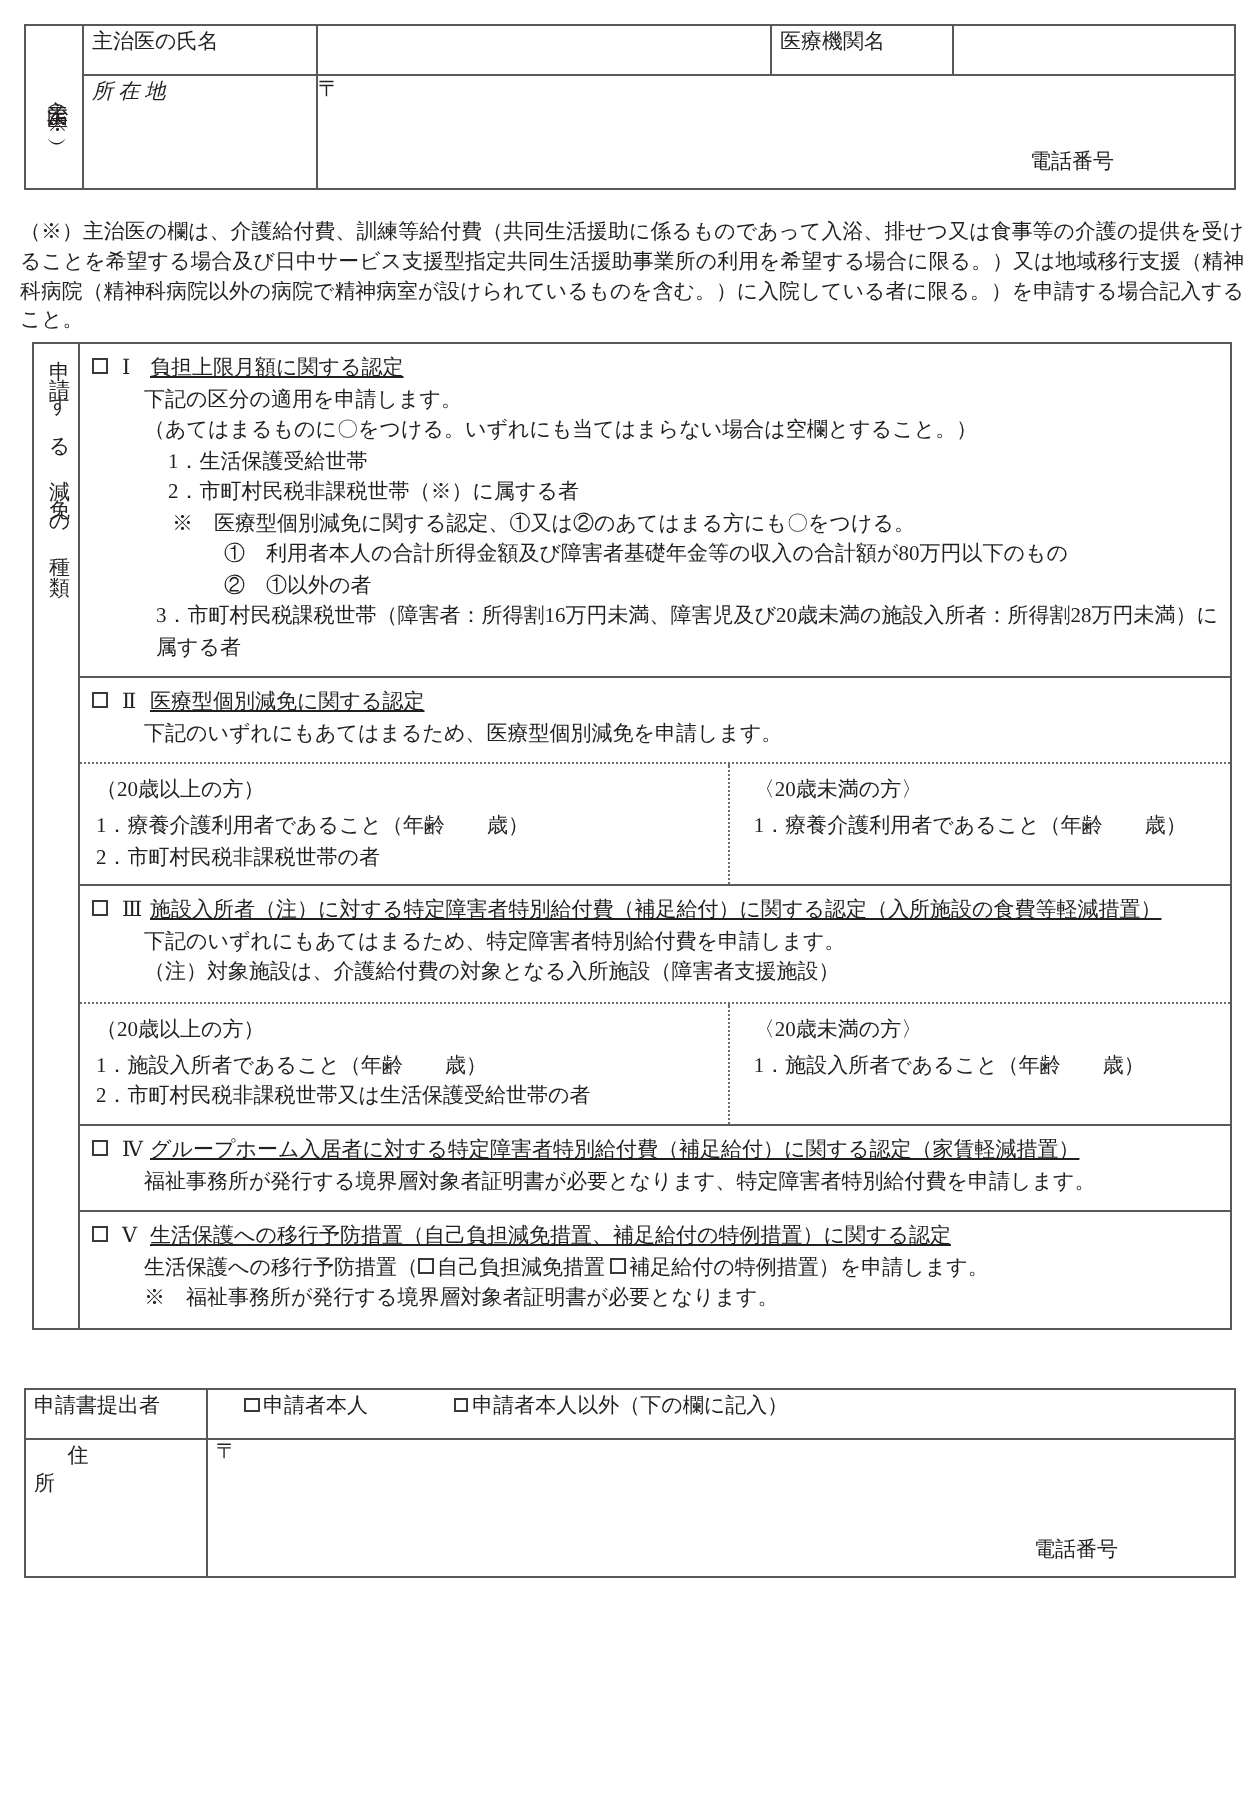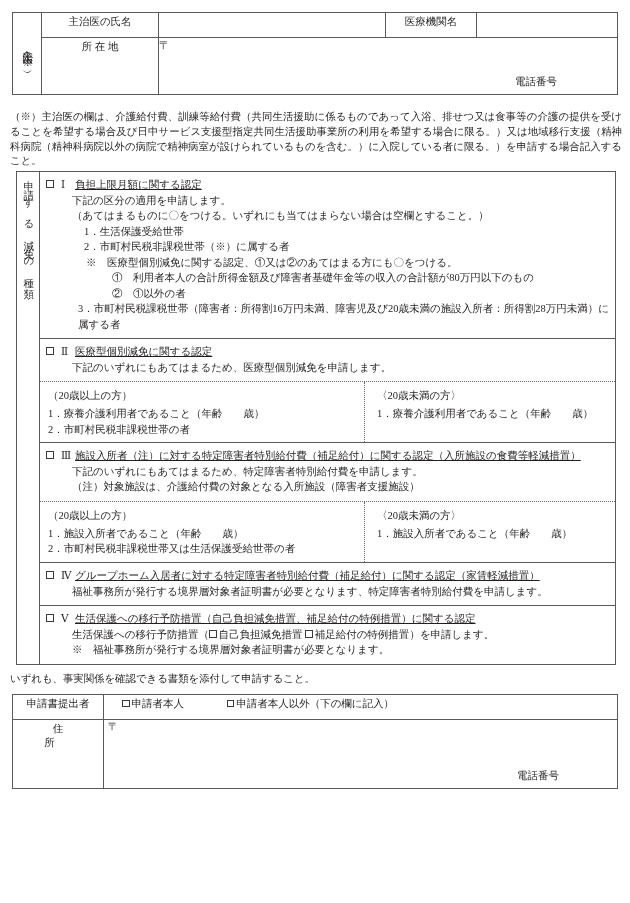--- a/index.html
+++ b/index.html
@@ -30,21 +30,21 @@
   table.form {
     border-collapse: collapse;
     table-layout: fixed;
   }
   table.form td {
     border: 1px solid #595959;
     padding: 2px 4px;
     vertical-align: top;
     font-size: 10.5px;
   }
-  td.ctr { text-align: center; vertical-align: middle; margin-top: 20px; }
+  td.ctr { text-align: left; vertical-align: middle; margin-top: 20px; }
   td.mid { vertical-align: middle; }
 
   
   .vert {
     writing-mode: vertical-rl;
     text-orientation: upright;
     letter-spacing: 2px;
     margin: 0 auto;
     font-size: 10.5px;
     line-height: 1;
@@ -63,21 +63,21 @@
     left: 12px;
     top: 12px;
     width: 606px;
   }
   #doctor-table td { height: 20px; }
   .cell-vlabel { width: 20px; padding: 2px 1px; }
   .cell-name-label { width: 108px; }
   .cell-name-value { width: 218px; }
   .cell-org-label { width: 82px; }
   .cell-org-value { width: auto; }
-  .addr-label { height: 52px !important; }
+  .addr-label { height: 52px !important; font-style: italic; }
   .addr-box { position: relative; height: 52px; }
   .addr-box .postal { font-size: 11px; }
   .addr-box .tel {
     position: absolute;
     right: 60px;
     bottom: 1px;
     font-size: 10.5px;
   }
 
   
@@ -302,21 +302,20 @@
               <span>生活保護への移行予防措置（</span><span class="cb-inline"></span><span>自己負担減免措置</span>&nbsp;<span class="cb-inline"></span><span>補足給付の特例措置</span><span>）を申請します。</span>
             </div>
             <div class="ln ind1">※　福祉事務所が発行する境界層対象者証明書が必要となります。</div>
           </div>
 
         </td>
       </tr>
     </tbody>
   </table>
 
-  <div id="tail-note">いずれも、事実関係を確認できる書類を添付して申請すること。</div>
 
   <table class="form" id="submitter-table">
     <tbody>
       <tr>
         <td class="sub-label ctr">申請書提出者</td>
         <td colspan="3" class="mid">
           <span style="padding-left:14px">
             <span class="cb-inline"></span><span>申請者本人</span>
           </span>
           <span style="padding-left:40px">

